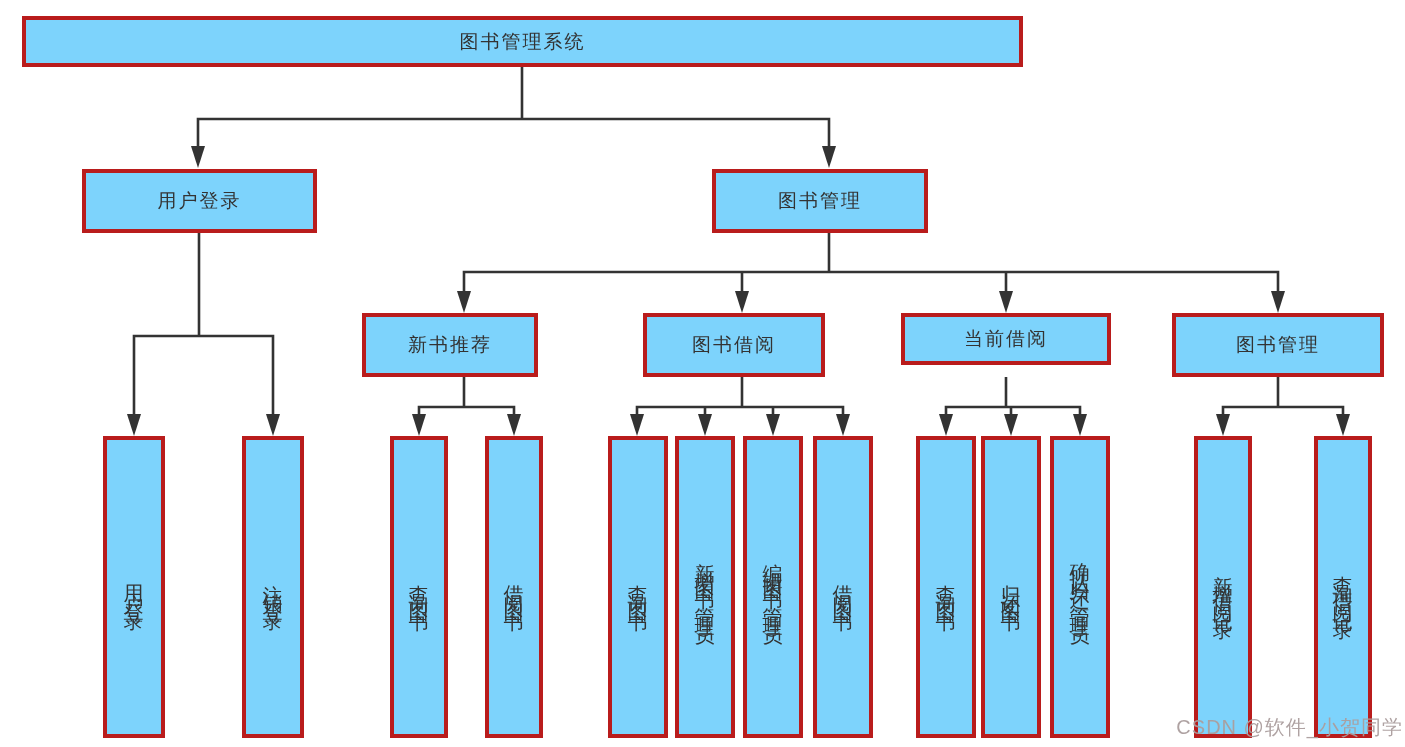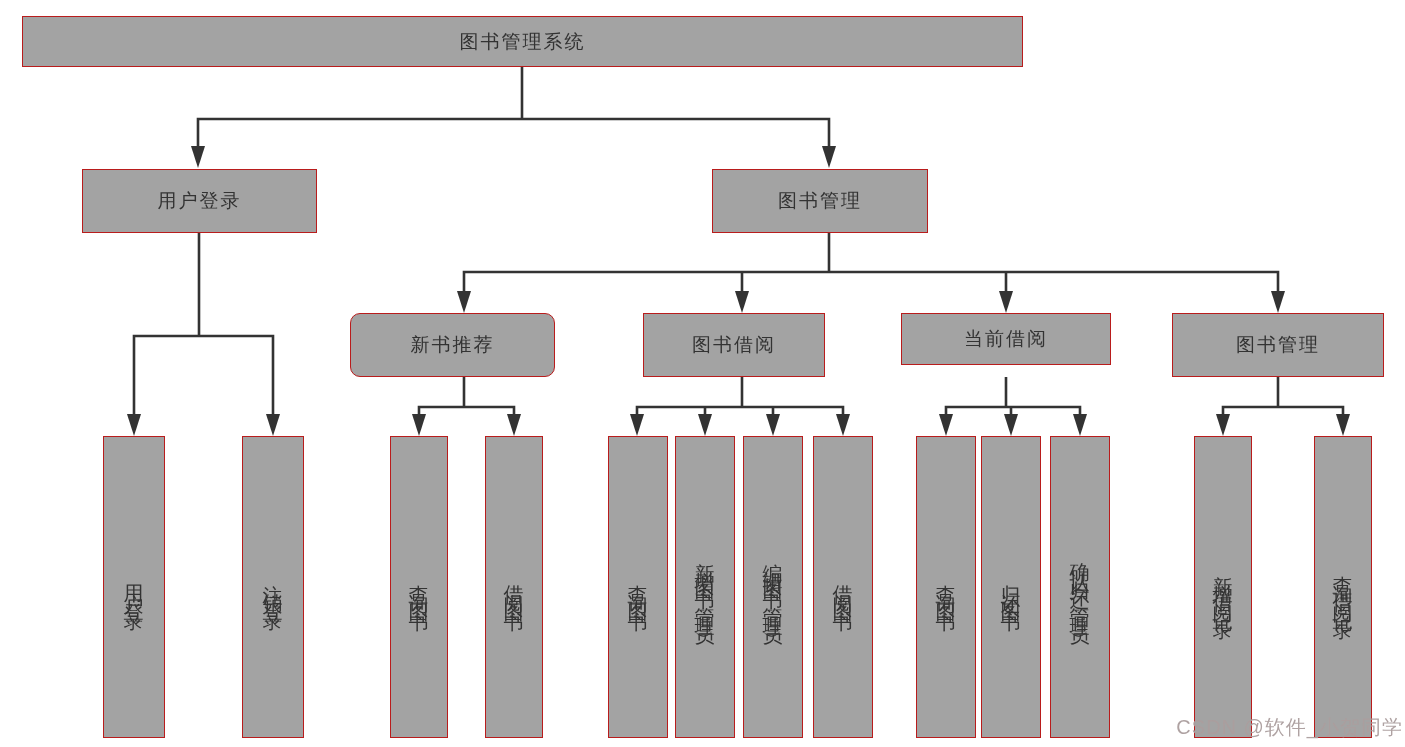--- a/index.html
+++ b/index.html
@@ -2,22 +2,22 @@
 <html><head>
 <meta charset="utf-8">
 <style>
   html,body { margin:0; padding:0; background:#ffffff; }
   .canvas {
     position:relative; width:1405px; height:747px; background:#ffffff;
     font-family:"Liberation Sans", sans-serif; overflow:hidden;
   }
   .connectors { position:absolute; left:0; top:0; z-index:1; }
   .box {
-    position:absolute; box-sizing:border-box; background:#a3a3a3;
-    border:1px solid #b91c1c; color:#333333;
+    position:absolute; box-sizing:border-box; background:#7dd3fc;
+    border:4px solid #b91c1c; color:#333333;
     display:flex; align-items:center; justify-content:center;
     z-index:2;
   }
   .hbox { font-size:19px; letter-spacing:2px; font-weight:400; }
   .root { font-size:19px; }
   .vtext {
     writing-mode:vertical-rl; text-orientation:mixed;
     font-size:20px; letter-spacing:9px; line-height:1;
     white-space:nowrap;
   }
@@ -79,21 +79,21 @@
     <span>图书管理系统</span>
   </div>
 
   <div class="box hbox" style="left:82px; top:169px; width:235px; height:64px;">
     <span>用户登录</span>
   </div>
   <div class="box hbox" style="left:712px; top:169px; width:216px; height:64px;">
     <span>图书管理</span>
   </div>
 
-  <div class="box hbox" style="left:350px; top:313px; width:205px; height:64px;border-radius:10px;">
+  <div class="box hbox" style="left:362px; top:313px; width:176px; height:64px;">
     <span>新书推荐</span>
   </div>
   <div class="box hbox" style="left:643px; top:313px; width:182px; height:64px;">
     <span>图书借阅</span>
   </div>
   <div class="box hbox" style="left:901px; top:313px; width:210px; height:52px;">
     <span>当前借阅</span>
   </div>
   <div class="box hbox" style="left:1172px; top:313px; width:212px; height:64px;">
     <span>图书管理</span>

